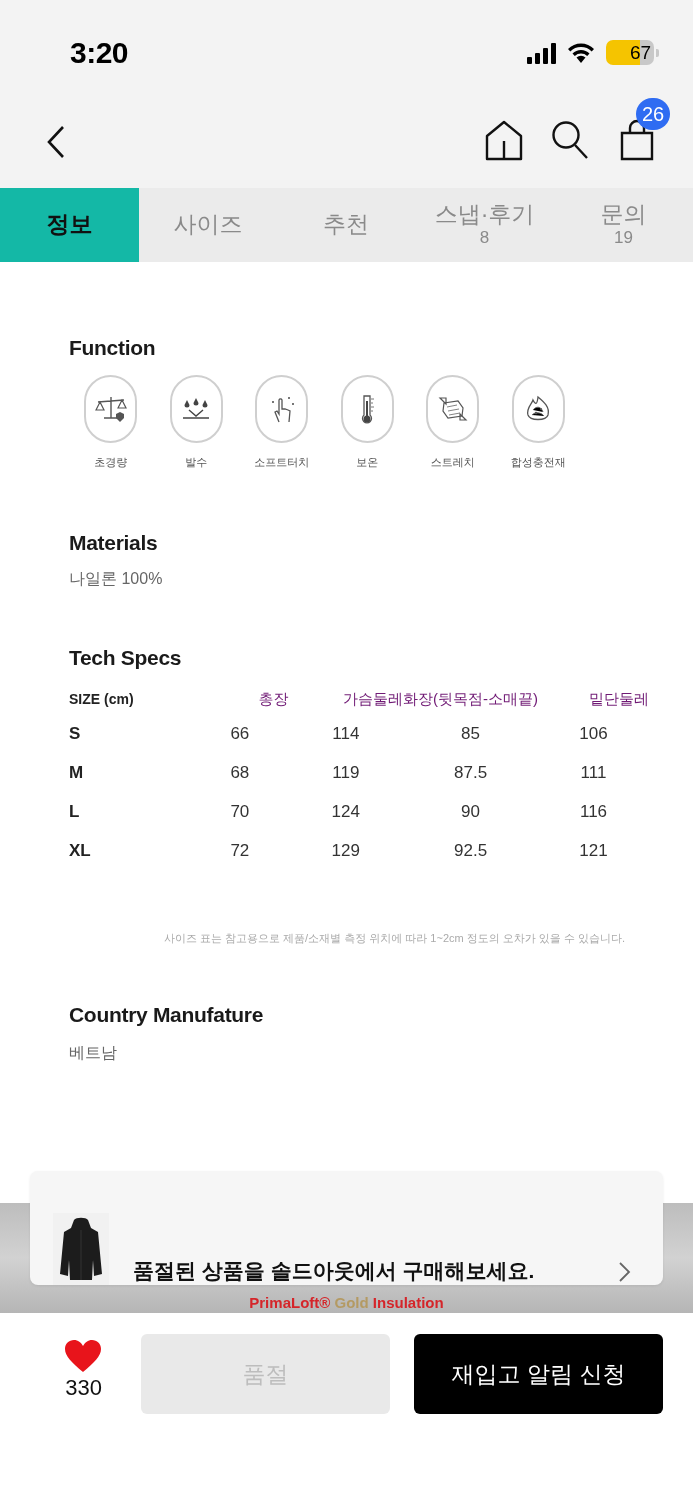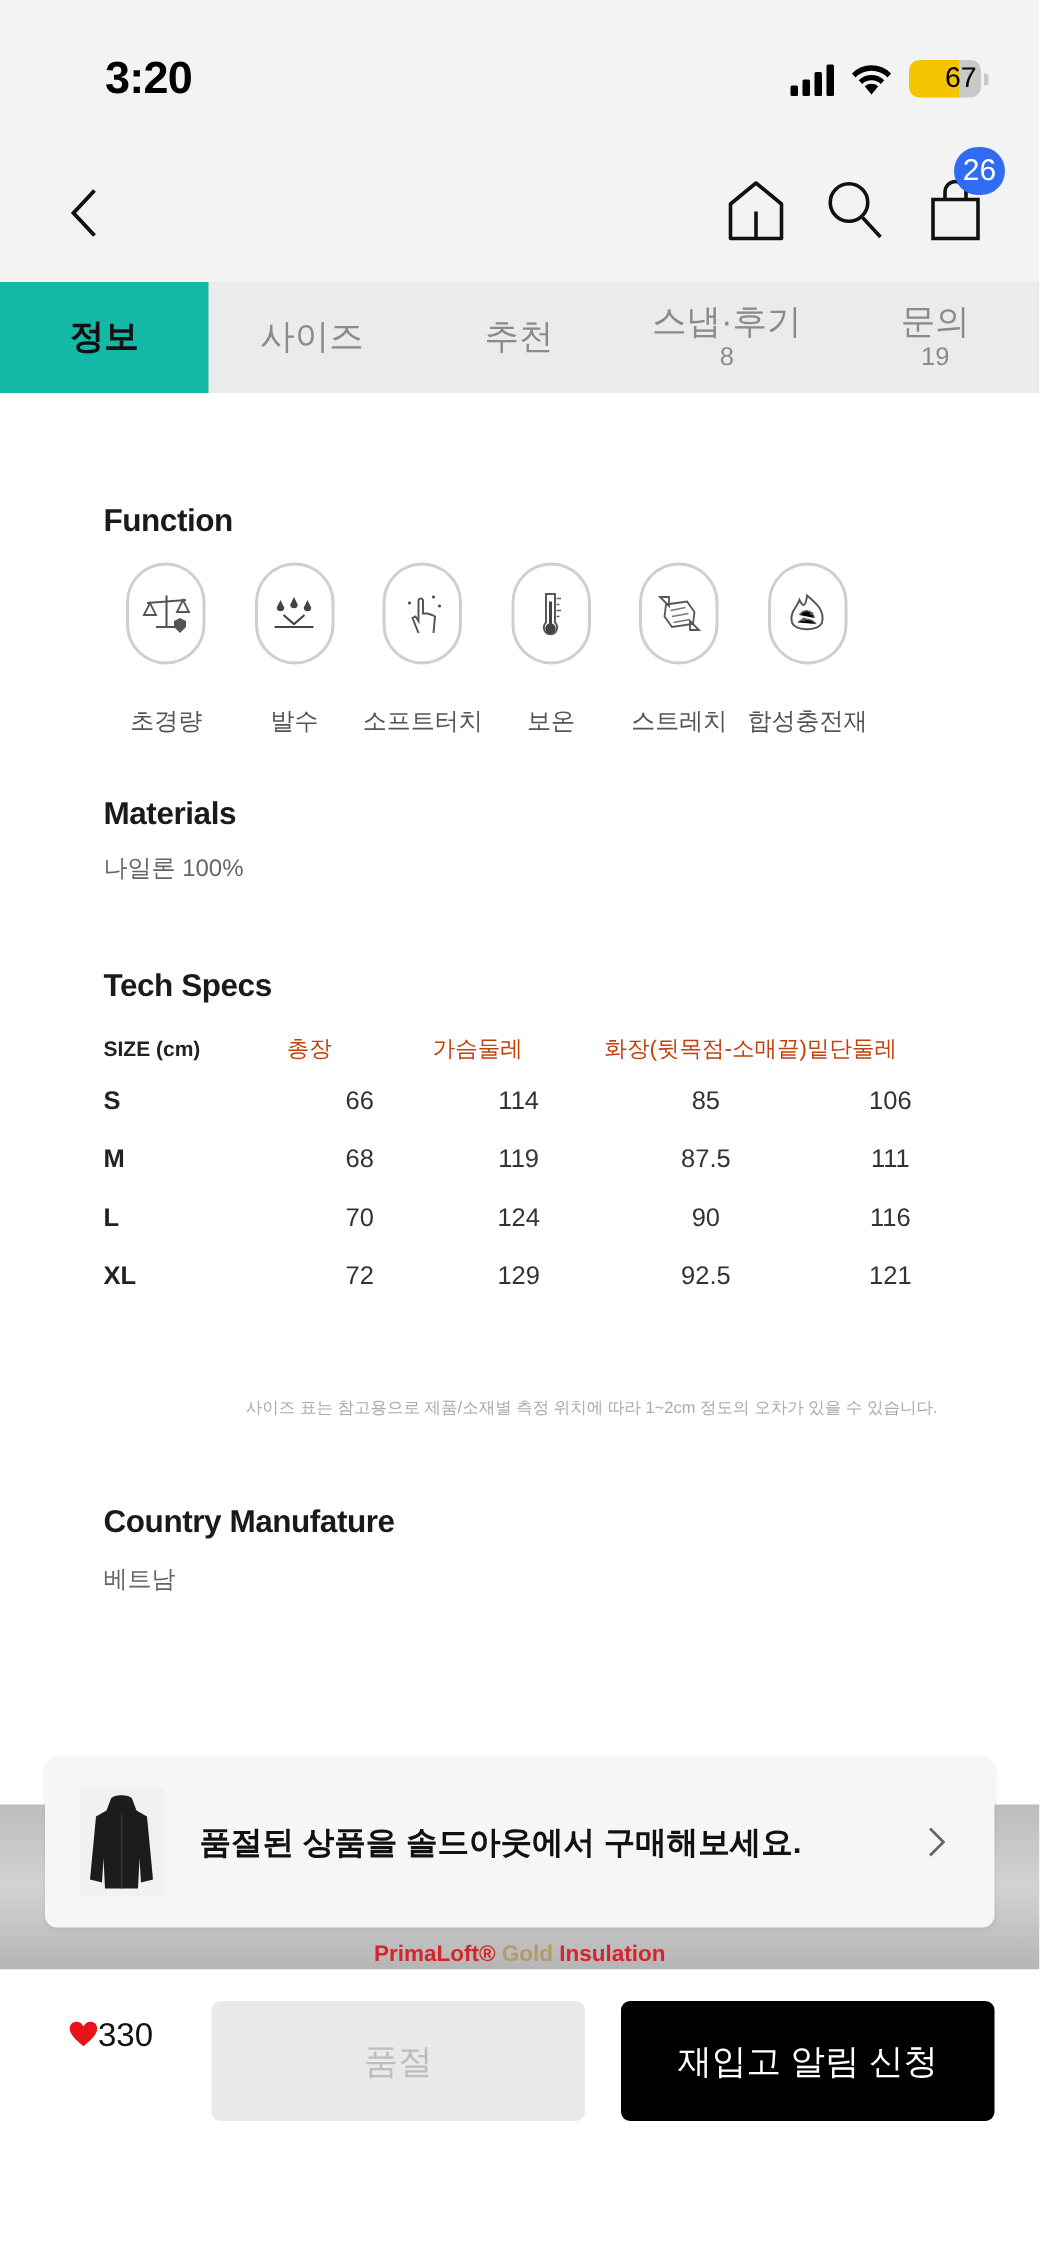--- a/index.html
+++ b/index.html
@@ -24,40 +24,40 @@
   .tab { flex: 0 0 auto; display: flex; flex-direction: column; align-items: center; justify-content: center; color: #8a8a8a; font-size: 23px; line-height: 1.1; }
   .tab.active { background: #14b8a6; color: #111; font-weight: 700; }
   .tab .count { font-size: 17px; color: #8a8a8a; margin-top: 2px; font-weight: 400; }
 
   .section-title { position: absolute; left: 69px; font-size: 21px; font-weight: 700; color: #1a1a1a; letter-spacing: -0.3px; }
   .section-body { position: absolute; left: 69px; font-size: 16px; color: #666; }
 
   .functions { position: absolute; left: 68px; top: 375px; display: flex; }
   .func { width: 85.5px; display: flex; flex-direction: column; align-items: center; }
   .func-icon { width: 53px; height: 68px; border: 2px solid #cfcfcf; border-radius: 27px; display: flex; align-items: center; justify-content: center; background: #fff; }
-  .func-label { margin-top: 28px; font-size: 16px; color: #555; white-space: nowrap; }
+  .func-label { margin-top: 12px; font-size: 11px; color: #555; white-space: nowrap; }
 
   .specs-table { position: absolute; left: 69px; top: 684px; width: 580px; border-collapse: collapse; }
-  .specs-table th { font-size: 15px; font-weight: 400; color: #c2410c; height: 30px; text-align: left; white-space: nowrap; }
+  .specs-table th { font-size: 15px; font-weight: 400; color: #701a75; height: 30px; text-align: right; white-space: nowrap; }
   .specs-table th.size-h { text-align: left; font-weight: 700; color: #222; font-size: 14px; }
   .specs-table td { height: 39px; font-size: 17px; color: #333; text-align: center; }
   .specs-table td.size { text-align: left; font-weight: 700; color: #222; }
 
   .spec-note { position: absolute; right: 68px; top: 931px; font-size: 11px; color: #aaa; }
 
   .promo-band { position: absolute; left: 0; top: 1203px; width: 693px; height: 110px; background: linear-gradient(180deg, #bdbdbd 0%, #d2d2d2 50%, #b5b5b5 100%); }
   .promo-caption { position: absolute; left: 0; width: 693px; top: 1294px; text-align: center; font-size: 15px; font-weight: 700; color: #d5252a; }
   .promo-caption .gold { color: #b49a63; }
-  .soldout-card { position: absolute; left: 30px; top: 1171px; width: 633px; height: 114px; background: #f6f6f6; border-radius: 8px; display: flex; align-items: center; box-shadow: 0 1px 3px rgba(0,0,0,0.08); }
+  .soldout-card { position: absolute; left: 30px; top: 1171px; width: 633px; height: 114px; background: #f6f6f6; border-radius: 8px; display: flex; align-items: flex-end; box-shadow: 0 1px 3px rgba(0,0,0,0.08); }
   .soldout-thumb { width: 56px; height: 72px; margin-left: 23px; background: #f1f1f1; display: flex; align-items: center; justify-content: center; }
   .soldout-text { margin-left: 24px; font-size: 21px; font-weight: 700; color: #111; flex: 1; }
   .soldout-chevron { margin-right: 28px; width: 20px; height: 26px; display: flex; align-items: center; justify-content: center; }
 
   .bottom-bar { position: absolute; left: 0; top: 1313px; width: 693px; height: 187px; background: #fff; }
-  .like { position: absolute; left: 46px; top: 26px; width: 56px; display: flex; flex-direction: row; align-items: center; }
+  .like { position: absolute; left: 46px; top: 26px; width: 56px; display: flex; flex-direction: column; align-items: flex-end; }
   .like-count { font-size: 22px; color: #111; margin-top: 2px; }
   .btn-soldout { position: absolute; left: 141px; top: 21px; width: 249px; height: 80px; background: #e9e9e9; border-radius: 6px; color: #bdbdbd; font-size: 23px; display: flex; align-items: center; justify-content: center; }
   .btn-restock { position: absolute; left: 414px; top: 21px; width: 249px; height: 80px; background: #000; border-radius: 6px; color: #fff; font-size: 23px; display: flex; align-items: center; justify-content: center; }
 </style>
 </head>
 <body>
 
 <div class="status-bar">
   <div class="status-time">3:20</div>
   <div class="status-icons">

